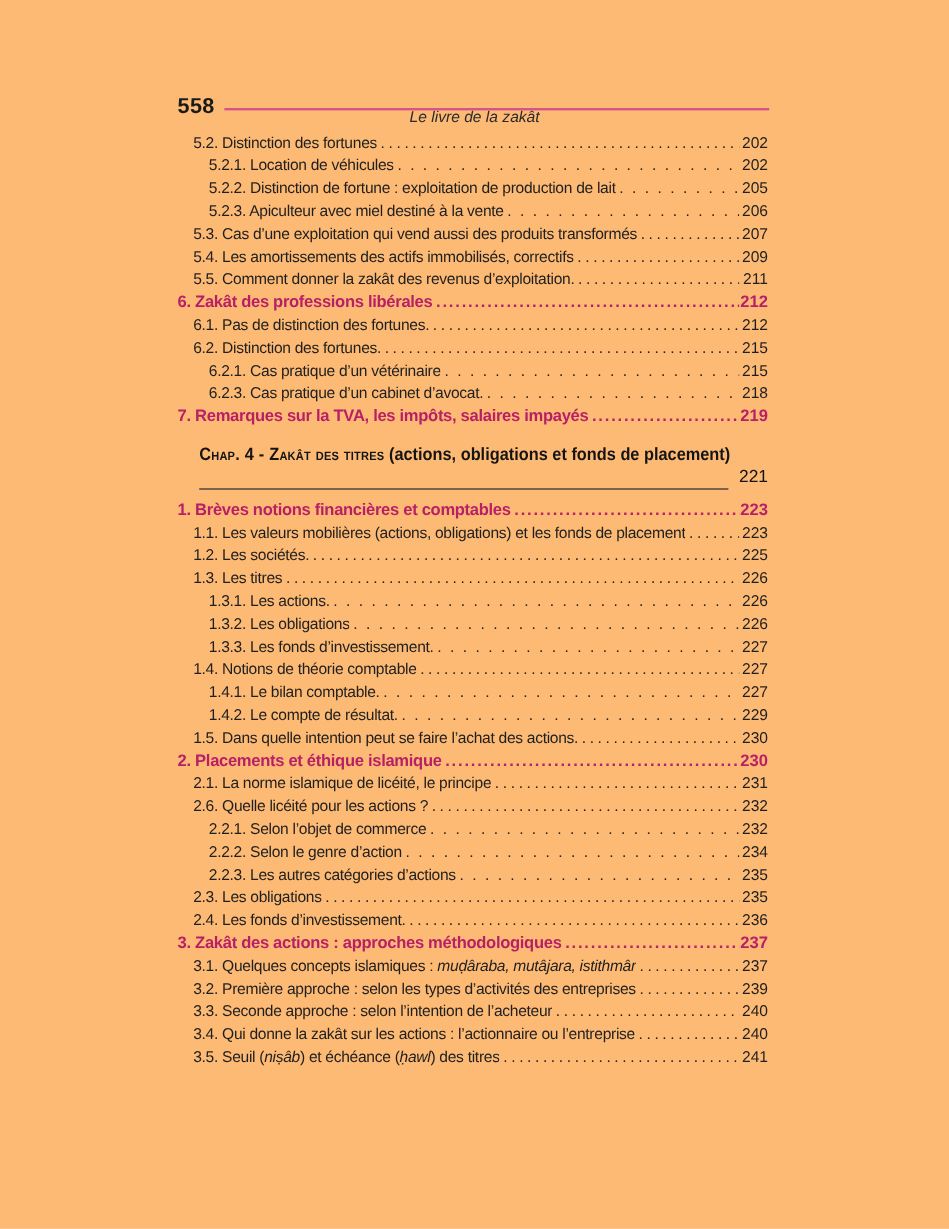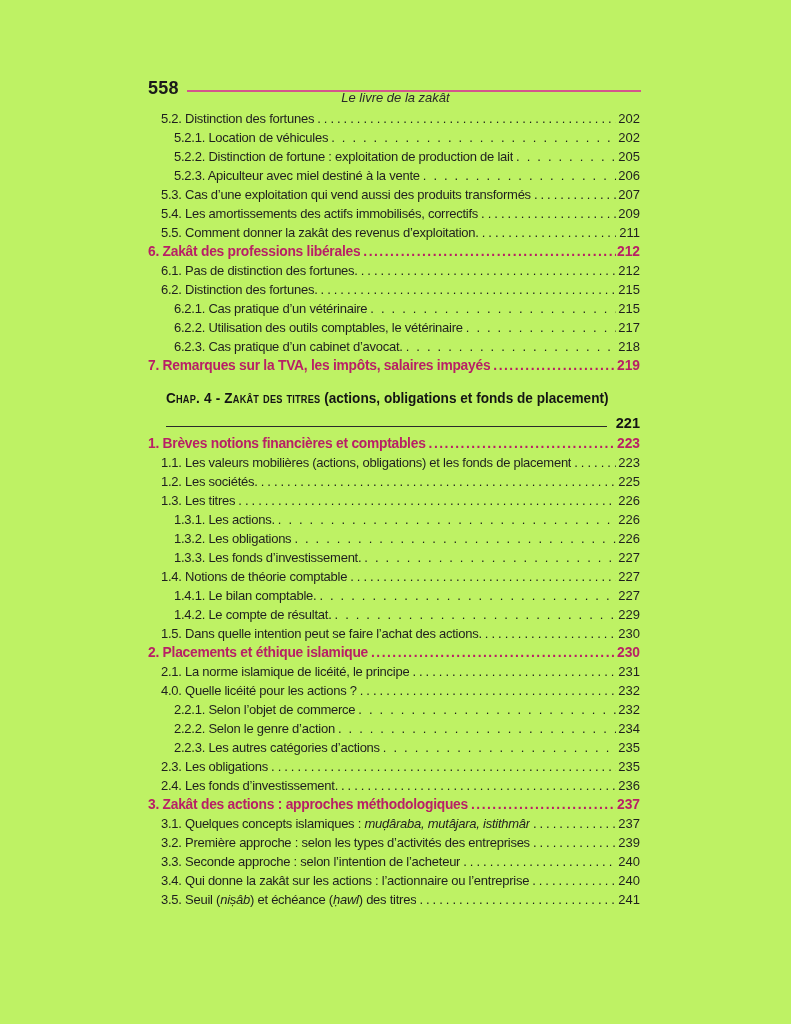--- a/index.html
+++ b/index.html
@@ -7,21 +7,21 @@
     --header-rule: #d4558c;
     --text: #1f1f1f;
   }
   html, body { margin: 0; padding: 0; }
   body {
     width: 791px; height: 1024px;
     background: #ffffff;
     font-family: "Liberation Sans", sans-serif;
     color: var(--text);
   }
-  .sheet { position: relative; width: 791px; height: 1024px; background: #bef264; overflow: hidden; }
+  .sheet { position: relative; width: 791px; height: 1024px; background: #fdba74; overflow: hidden; }
 
   
   .pagenum {
     position: absolute; left: 148px; top: 78px;
     font-size: 18px; font-weight: bold; letter-spacing: 0.3px;
     color: #1a1a1a;
   }
   .running-title {
     position: absolute; left: 0; right: 0; top: 70px;
     text-align: center; font-style: italic; font-size: 13px; color: #2a2a2a; margin-top: 20px;
@@ -62,21 +62,21 @@
   .l3 .dots::after { letter-spacing: 7px; }
 
   
   .chapter { margin: 12px 0 3px 18px; color: #141414; }
   .ch-title {
     font-weight: bold; font-size: 14.8px; line-height: 22px;
     white-space: nowrap;
     display: inline-block; transform: scaleX(0.92); transform-origin: 0 50%;
   }
   .ch-title .sc { font-variant: small-caps; letter-spacing: 0.2px; }
-  .ch-line2 { display: flex; align-items: flex-end; height: 22px; font-weight: bold; font-size: 14.5px; }
+  .ch-line2 { display: flex; align-items: flex-start; height: 22px; font-weight: normal; font-size: 14.5px; }
   .ch-rule { flex: 1 1 auto; align-self: flex-end; height: 0; border-bottom: 1.6px solid #2a2a2a; margin-bottom: 4px; margin-right: 9px; }
   .ch-pg { flex: 0 0 auto; }
   .lbl i { }
 </style>
 </head>
 <body>
 
 <div class="sheet">
   <div class="pagenum">558</div>
   <div class="running-title">Le livre de la zakât</div>
@@ -131,25 +131,20 @@
         <span class="lbl"><span>6.2. Distinction des fortunes.</span></span>
         <span class="dots"></span>
         <span class="pg">215</span>
       </div>
       <div class="row l3">
         <span class="lbl"><span>6.2.1. Cas pratique d’un vétérinaire</span></span>
         <span class="dots"></span>
         <span class="pg">215</span>
       </div>
       <div class="row l3">
-        <span class="lbl"><span>6.2.2. Utilisation des outils comptables, le vétérinaire</span></span>
-        <span class="dots"></span>
-        <span class="pg">217</span>
-      </div>
-      <div class="row l3">
         <span class="lbl"><span>6.2.3. Cas pratique d’un cabinet d’avocat.</span></span>
         <span class="dots"></span>
         <span class="pg">218</span>
       </div>
       <div class="row l1">
         <span class="lbl"><span>7. Remarques sur la TVA, les impôts, salaires impayés</span></span>
         <span class="dots"></span>
         <span class="pg">219</span>
       </div>
       <div class="chapter"><div class="ch-title"><span class="sc">Chap. 4 - Zakât des titres</span><span> (actions, obligations et fonds de placement)</span></div><div class="ch-line2">
@@ -215,21 +210,21 @@
         <span class="lbl"><span>2. Placements et éthique islamique</span></span>
         <span class="dots"></span>
         <span class="pg">230</span>
       </div>
       <div class="row l2">
         <span class="lbl"><span>2.1. La norme islamique de licéité, le principe</span></span>
         <span class="dots"></span>
         <span class="pg">231</span>
       </div>
       <div class="row l2">
-        <span class="lbl"><span>4.0. Quelle licéité pour les actions ?</span></span>
+        <span class="lbl"><span>2.6. Quelle licéité pour les actions ?</span></span>
         <span class="dots"></span>
         <span class="pg">232</span>
       </div>
       <div class="row l3">
         <span class="lbl"><span>2.2.1. Selon l’objet de commerce</span></span>
         <span class="dots"></span>
         <span class="pg">232</span>
       </div>
       <div class="row l3">
         <span class="lbl"><span>2.2.2. Selon le genre d’action</span></span>

